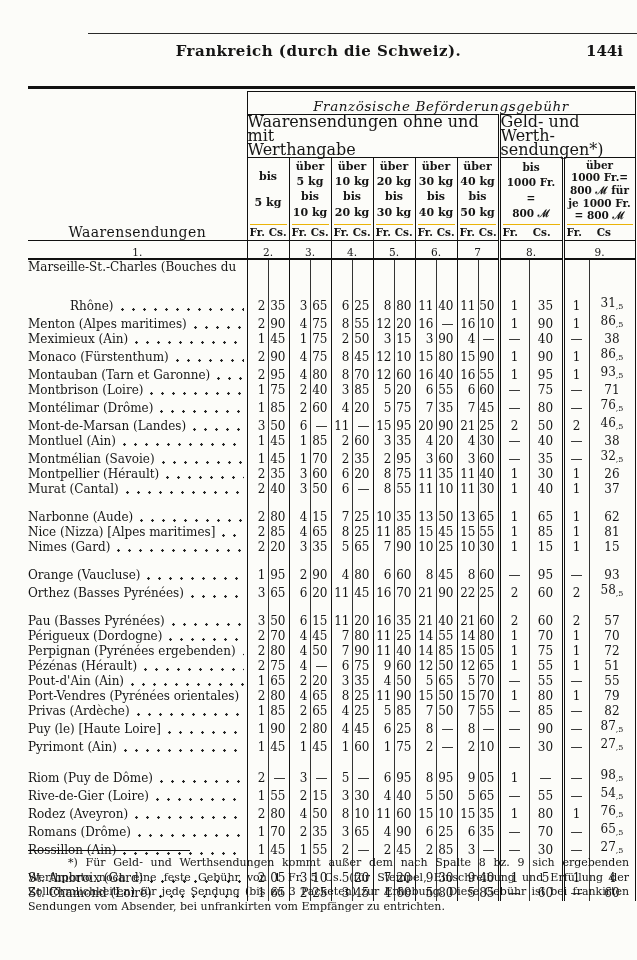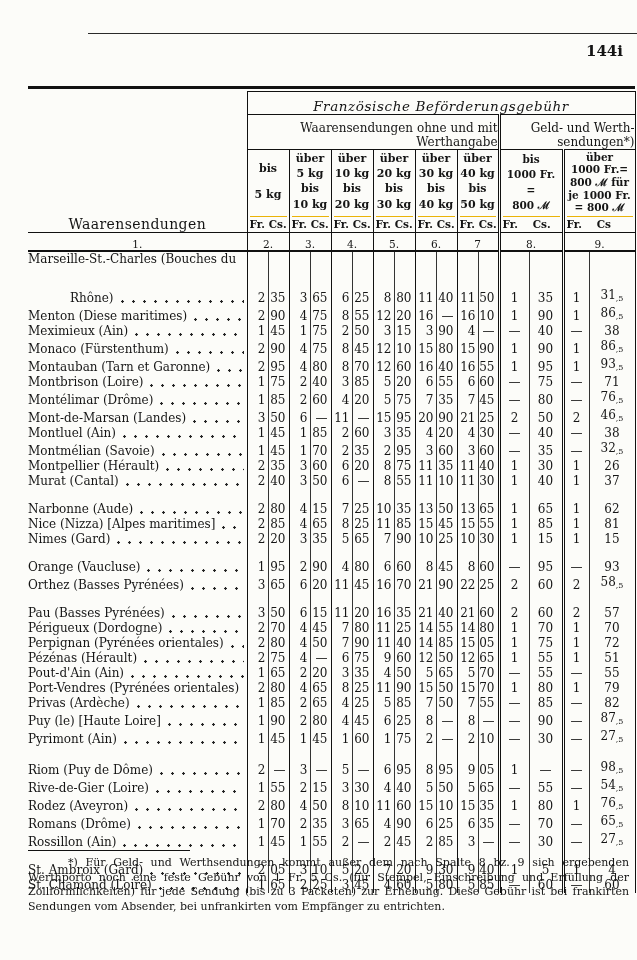--- a/index.html
+++ b/index.html
@@ -13,21 +13,21 @@
   .table-wrap{position:absolute;top:86px;left:28px;width:607px;border-top:3px solid #111;padding-top:2px;}
   table.tbl{border-collapse:collapse;table-layout:fixed;width:607px;}
   .tbl th,.tbl td{padding:0;margin:0;font-weight:normal;vertical-align:bottom;}
 
   
   .name-head{vertical-align:middle;text-align:center;font-weight:bold;font-size:14px;
              border-bottom:1px solid #111;letter-spacing:.4px;}
   .main-head{border-left:1px solid #111;border-bottom:1px solid #111;border-top:1px solid #111;
              border-right:1px solid #111;text-align:center;font-weight:bold;font-size:13.5px;
              height:22px;vertical-align:middle;letter-spacing:.6px;font-style:italic;}
-  .grp{border-bottom:1px solid #111;text-align:right;font-weight:bold;font-size:12px;
+  .grp{border-bottom:1px solid #111;text-align:left;font-weight:bold;font-size:16px;
        height:34px;vertical-align:middle;line-height:14px;}
   .g1{border-left:1px solid #111;}
   .g2{border-left:3px double #111;border-right:1px solid #111;}
   .wcol{border-left:1px solid #111;border-bottom:1px solid #111;vertical-align:bottom;}
   .wcol.dl{border-left:3px double #111;}
   .wcol.last{border-right:1px solid #111;}
   .lbl{min-height:64px;display:flex;flex-direction:column;justify-content:space-evenly;
        text-align:center;font-size:11px;line-height:12.5px;font-weight:bold;}
   .money .lbl{font-size:10.5px;line-height:12px;}
   .unit{display:block;border-top:1px solid #eab308;margin:2px 2px 0;padding:1px 0 2px;
@@ -59,20 +59,21 @@
   
   .footnote{position:absolute;left:28px;right:8px;top:850px;}
   .fn-rule{width:162px;border-top:1px solid #111;margin-bottom:5px;}
   .fn-text{font-size:11px;line-height:14.5px;text-align:justify;text-indent:40px;}
 </style>
 </head>
 <body>
 
 <div class="page">
   <div class="top-rule"></div>
+  <div class="title">Frankreich (durch die Schweiz).</div>
   <div class="pagenum">144i</div>
 
   <div class="table-wrap">
     <table class="tbl">
       <colgroup>
         <col style="width:219px">
         <col style="width:21px">
           <col style="width:21px">
         <col style="width:21px">
           <col style="width:21px">
@@ -213,21 +214,21 @@
             <td class="fr">11</td>
             <td class="cs">50</td>
             <td class="fr dbl m">1</td>
             <td class="cs m">35</td>
             <td class="fr dbl m">1</td>
             <td class="cs m endr">31<span class="hf">,5</span></td>
           </tr>
           <tr>
             <td class="name-cell">
               <div class="nrow">
-                <span class="nm">Menton (Diese maritimes)</span>
+                <span class="nm">Menton (Alpes maritimes)</span>
                 <div class="leader"></div>
               </div>
             </td>
             <td class="fr">2</td>
             <td class="cs">90</td>
             <td class="fr">4</td>
             <td class="cs">75</td>
             <td class="fr">8</td>
             <td class="cs">55</td>
             <td class="fr">12</td>
@@ -702,21 +703,21 @@
             <td class="fr">14</td>
             <td class="cs">80</td>
             <td class="fr dbl m">1</td>
             <td class="cs m">70</td>
             <td class="fr dbl m">1</td>
             <td class="cs m endr">70</td>
           </tr>
           <tr>
             <td class="name-cell">
               <div class="nrow">
-                <span class="nm">Perpignan (Pyrénées orientales)</span>
+                <span class="nm">Perpignan (Pyrénées ergebenden)</span>
                 <div class="leader"></div>
               </div>
             </td>
             <td class="fr">2</td>
             <td class="cs">80</td>
             <td class="fr">4</td>
             <td class="cs">50</td>
             <td class="fr">7</td>
             <td class="cs">90</td>
             <td class="fr">11</td>

